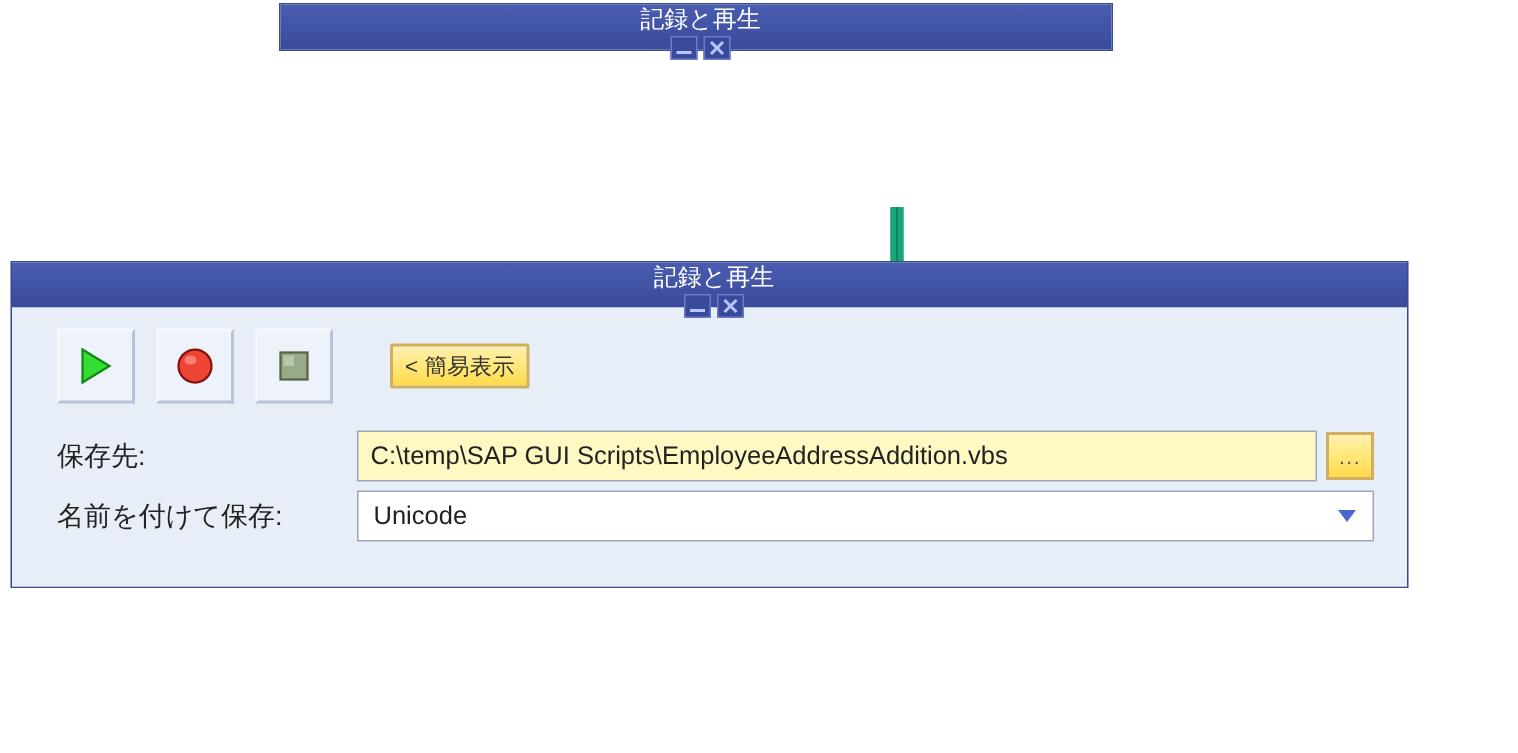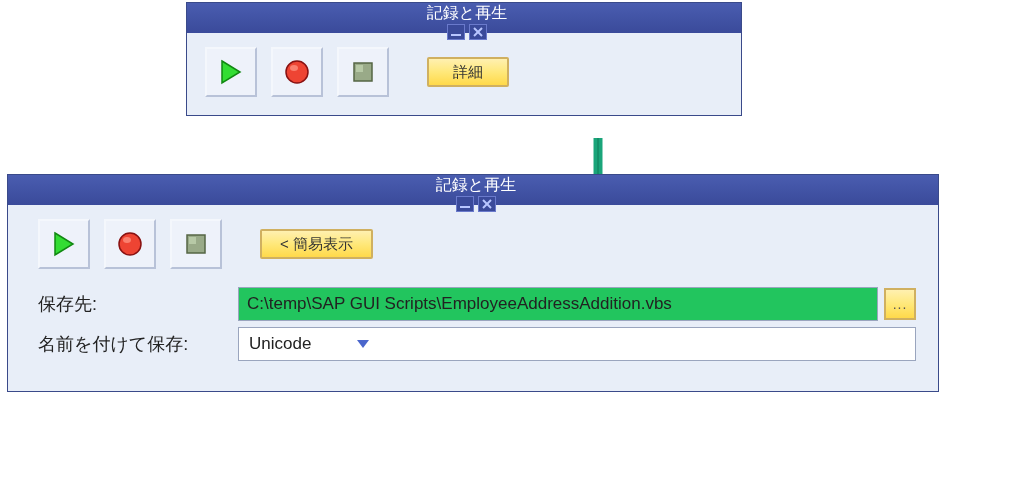--- a/index.html
+++ b/index.html
@@ -67,37 +67,37 @@
     height: 30px;
     padding: 0 24px;
     font-size: 15px;
     color: #333;
     cursor: pointer;
     display: inline-flex;
     align-items: center;
     justify-content: center;
     border-radius: 2px;
   }
-  .wide-btn.small { padding: 0 18px; height: 30px; }
+  .wide-btn.small { padding: 0 8px; height: 30px; }
   .form-area { margin-top: 18px; }
   .form-row {
     display: flex;
     align-items: center;
     margin-top: 6px;
   }
   .form-label {
     width: 200px;
     font-size: 18px;
     color: #222;
   }
   .text-input {
     flex: 1;
     height: 34px;
     border: 1px solid #9aa5be;
-    background: #22c55e;
+    background: #fef9c3;
     padding: 0 8px;
     font-size: 17px;
     font-family: "Segoe UI", sans-serif;
     color: #222;
   }
   .browse-btn {
     width: 32px;
     height: 32px;
     margin-left: 6px;
     background: linear-gradient(to bottom, #fff0b0, #ffe87a, #ffd94a);
@@ -110,20 +110,21 @@
     letter-spacing: 1px;
     color: #555;
   }
   .dropdown {
     flex: 1;
     height: 34px;
     border: 1px solid #9aa5be;
     background: #ffffff;
     display: flex;
     align-items: center;
+    justify-content: space-between;
     padding: 0 10px;
     font-size: 17px;
     color: #222;
     cursor: pointer;
     gap: 45px;
   }
   .dropdown-caret svg { display:block; }
   
   #win1 { left: 186px; top: 2px; width: 556px; }
   #win2 { left: 7px; top: 174px; width: 932px; }
@@ -144,45 +145,20 @@
       <div class="title-btn">
         <svg width="12" height="10" viewBox="0 0 12 10">
             <rect x="1" y="7" width="10" height="2" fill="#b8c6ff"></rect>
           </svg>
       </div>
       <div class="title-btn">
         <svg width="12" height="12" viewBox="0 0 12 12">
             <line x1="2" y1="2" x2="10" y2="10" stroke="#b8c6ff" stroke-width="2"></line>
             <line x1="10" y1="2" x2="2" y2="10" stroke="#b8c6ff" stroke-width="2"></line>
           </svg>
-      </div>
-    </div>
-  </div>
-  <div class="window-body">
-    <div class="toolbar">
-      <div class="icon-btn">
-        <svg width="22" height="26" viewBox="0 0 22 26">
-            <polygon points="2,2 20,13 2,24" fill="#33dd33" stroke="#118811" stroke-width="1.5"></polygon>
-          </svg>
-      </div>
-      <div class="icon-btn">
-        <svg width="26" height="26" viewBox="0 0 26 26">
-            <circle cx="13" cy="13" r="11" fill="#ee4433" stroke="#881111" stroke-width="1.5"></circle>
-            <ellipse cx="10" cy="9" rx="4" ry="3" fill="#ff9988" opacity="0.7"></ellipse>
-          </svg>
-      </div>
-      <div class="icon-btn">
-        <svg width="24" height="24" viewBox="0 0 24 24">
-            <rect x="3" y="3" width="18" height="18" fill="#99aa88" stroke="#556644" stroke-width="1.5"></rect>
-            <rect x="5" y="5" width="7" height="7" fill="#ccddbb" opacity="0.6"></rect>
-          </svg>
-      </div>
-      <div style="width:10px"></div>
-      <div class="wide-btn">
-        <span>詳細</span>
       </div>
     </div>
   </div>
 </div>
 
 <svg id="arrow" width="40" height="80">
   <line x1="20" y1="0" x2="20" y2="56" stroke="#1aa57a" stroke-width="9"></line>
   <polygon points="6,50 34,50 20,74" fill="#1aa57a"></polygon>
   <line x1="20" y1="0" x2="20" y2="56" stroke="#0e7a58" stroke-width="1"></line>
 </svg>

